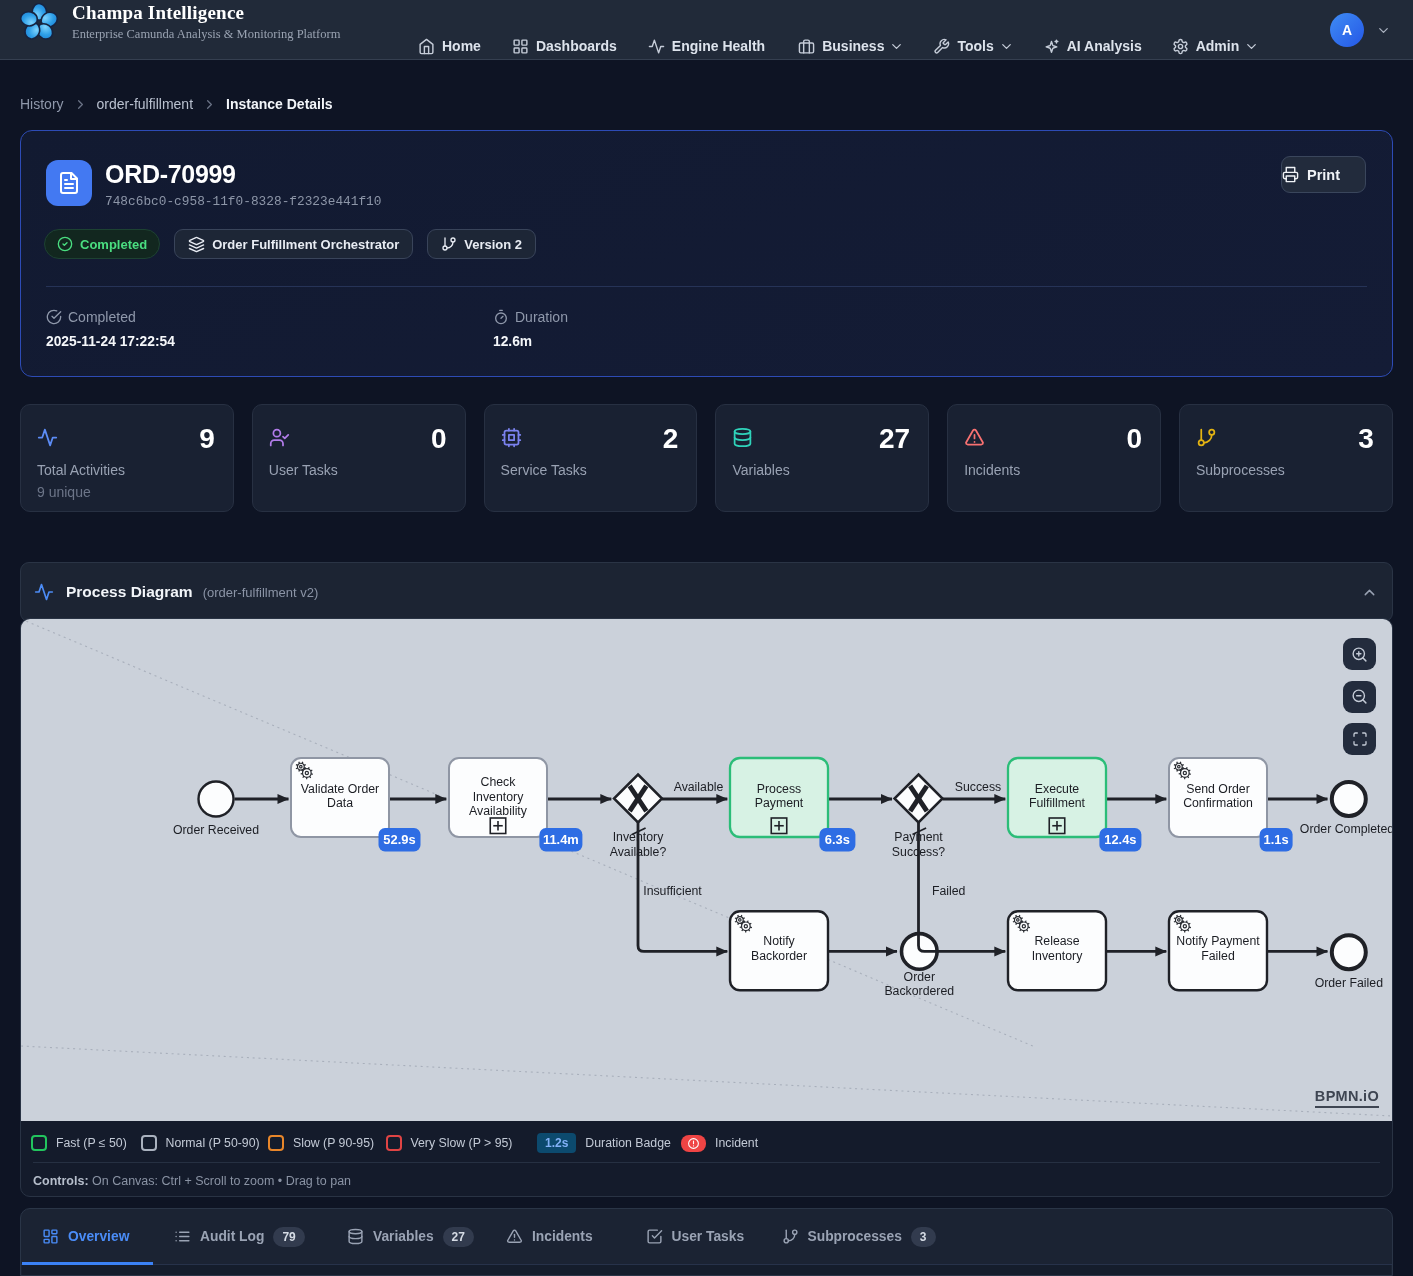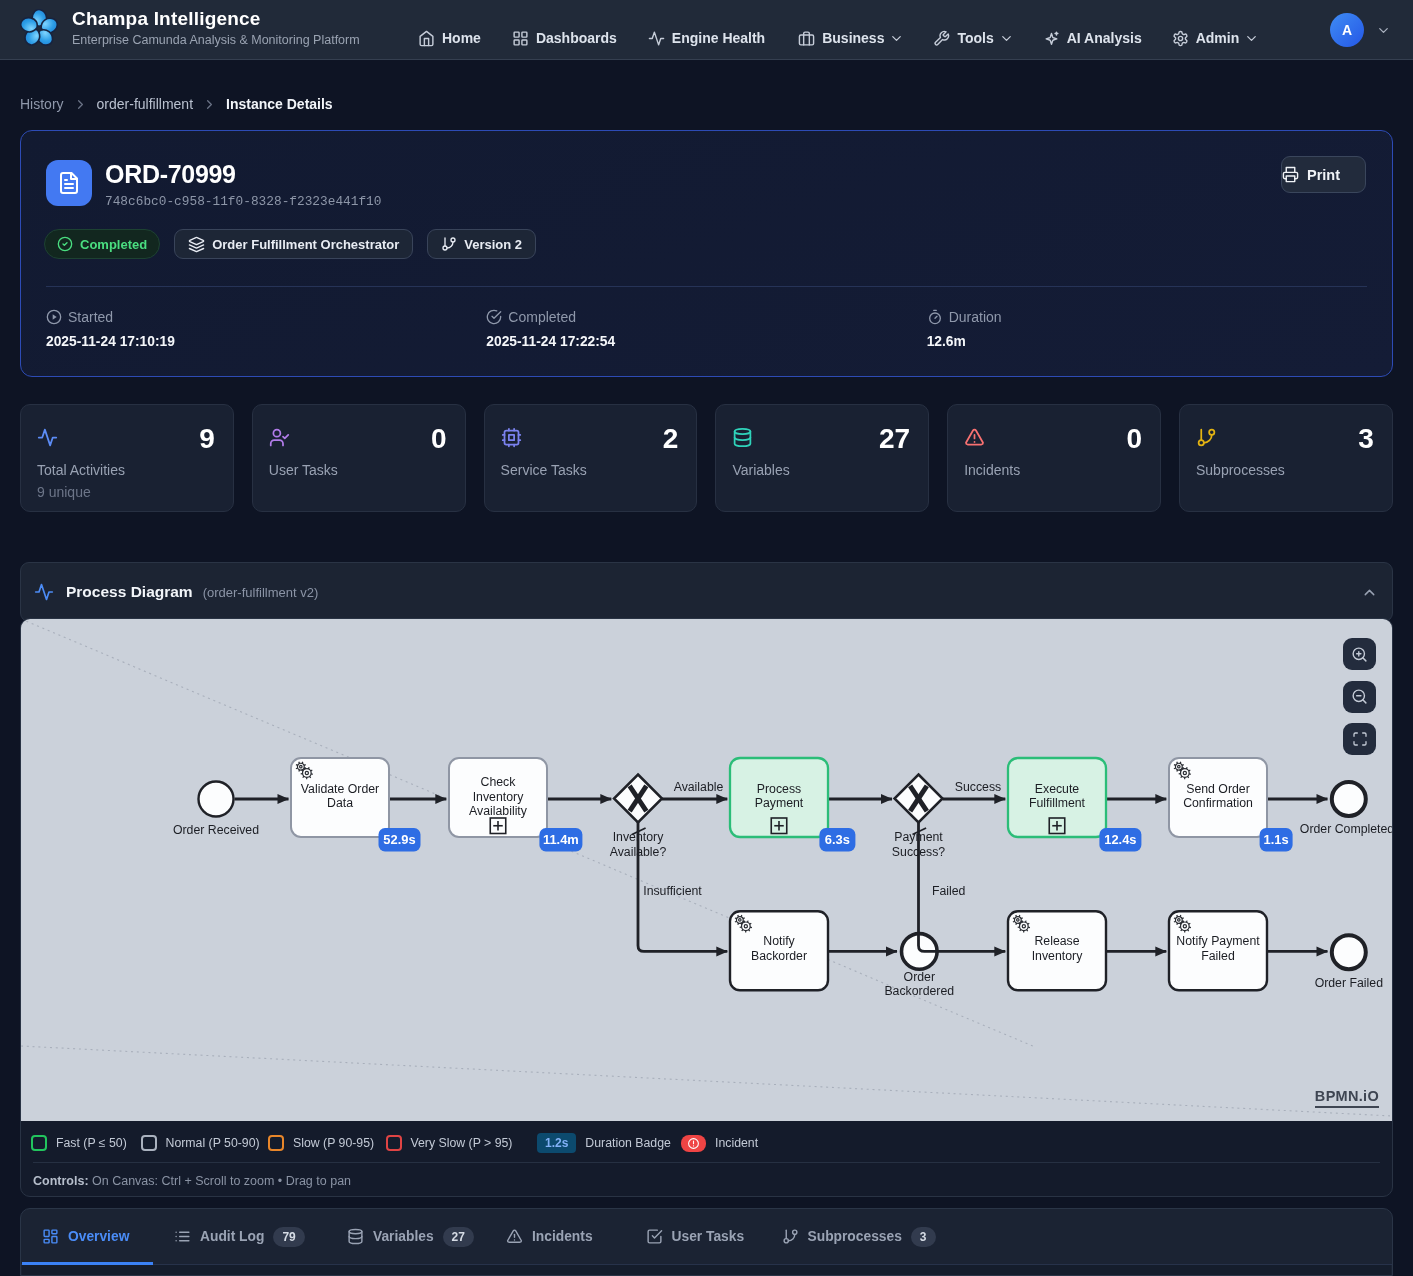--- a/index.html
+++ b/index.html
@@ -1,24 +1,24 @@
 <!DOCTYPE html>
 <html><head>
 <meta charset="utf-8">
 <style>
 * { margin:0; padding:0; box-sizing:border-box; }
 html,body { width:1413px; height:1276px; overflow:hidden; background:#0e1424; font-family:"Liberation Sans", sans-serif; }
 svg.ic { fill:none; stroke:currentColor; stroke-width:2; stroke-linecap:round; stroke-linejoin:round; }
 
 .hdr { position:absolute; top:0; left:0; width:1413px; height:60px; background:#212a39; border-bottom:1px solid #353f50; }
-.brand { position:absolute; left:20px; top:8px; display:flex; align-items:center; }
+.brand { position:absolute; left:20px; top:2px; display:flex; align-items:center;font-family:Liberation Serif, serif; }
 .brand-txt { margin-left:14px; }
 .brand-title { font-size:19px; font-weight:bold; color:#fff; letter-spacing:0.2px; }
 .brand-sub { font-size:12.5px; color:#9aa3b2; margin-top:3px; }
-.nav { position:absolute; left:418px; top:0; height:76px; display:flex; align-items:center; }
+.nav { position:absolute; left:418px; top:8px; height:76px; display:flex; align-items:center; }
 .nav-item { display:flex; align-items:center; gap:7px; color:#dde3ec; font-size:14px; font-weight:bold; white-space:nowrap; }
 .nav-item svg { color:#c6cdd9; }
 .nav-item:nth-child(1){margin-right:29px}
 .nav-item:nth-child(2){margin-right:31px}
 .nav-item:nth-child(3){margin-right:33px}
 .nav-item:nth-child(4){margin-right:29px}
 .nav-item:nth-child(5){margin-right:29px}
 .nav-item:nth-child(6){margin-right:30px}
 .chev { margin-left:-2px; color:#aab2c0; }
 .avatar-wrap { position:absolute; right:22px; top:13px; display:flex; align-items:center; gap:12px; }
@@ -191,27 +191,20 @@
         </svg>Order Fulfillment Orchestrator</div>
     <div class="badge dark"><svg class="ic" width="16" height="16" viewBox="0 0 24 24">
           <line x1="6" x2="6" y1="3" y2="15"></line>
           <circle cx="18" cy="6" r="3"></circle>
           <circle cx="6" cy="18" r="3"></circle>
           <path d="M18 9a9 9 0 0 1-9 9"></path>
         </svg>Version 2</div>
   </div>
   <div class="hero-div"></div>
   <div class="meta">
-    <div class="meta-col">
-      <div class="meta-lbl"><svg class="ic" width="16" height="16" viewBox="0 0 24 24">
-            <circle cx="12" cy="12" r="10"></circle>
-            <polygon points="10 8 16 12 10 16 10 8" fill="currentColor" stroke="none"></polygon>
-          </svg>Started</div>
-      <div class="meta-val">2025-11-24 17:10:19</div>
-    </div>
     <div class="meta-col">
       <div class="meta-lbl"><svg class="ic" width="16" height="16" viewBox="0 0 24 24">
             <path d="M22 11.08V12a10 10 0 1 1-5.93-9.14"></path>
             <polyline points="22 4 12 14.01 9 11.01"></polyline>
           </svg>Completed</div>
       <div class="meta-val">2025-11-24 17:22:54</div>
     </div>
     <div class="meta-col">
       <div class="meta-lbl"><svg class="ic" width="16" height="16" viewBox="0 0 24 24">
             <line x1="10" x2="14" y1="2" y2="2"></line>

